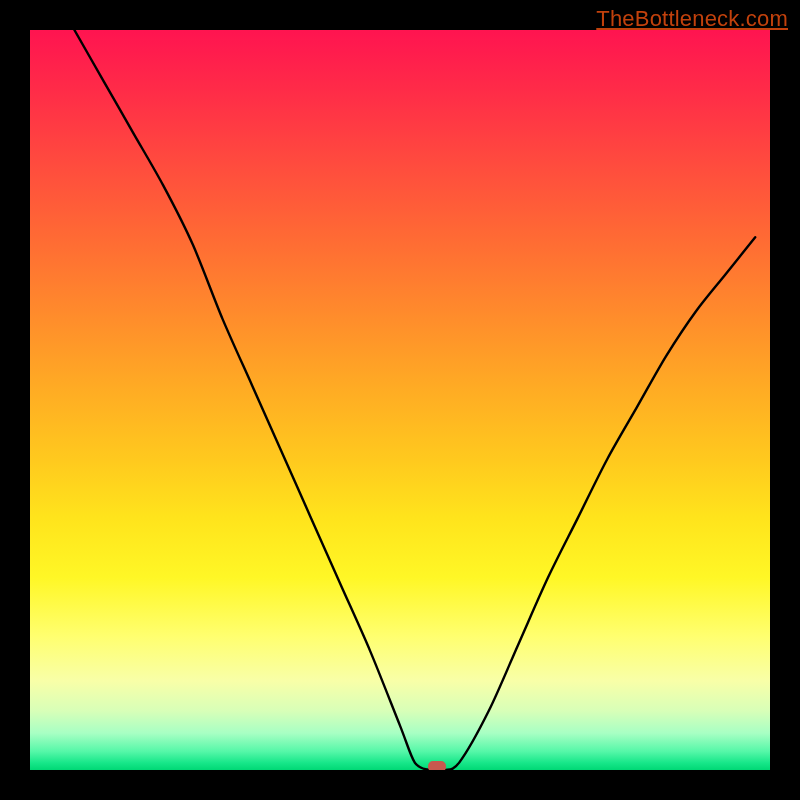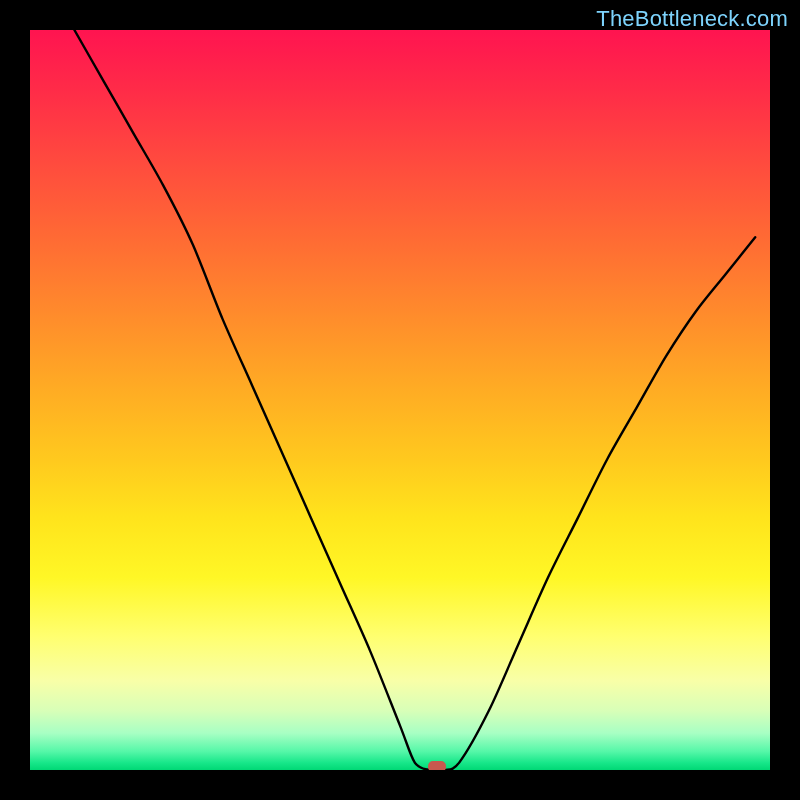--- a/index.html
+++ b/index.html
@@ -51,25 +51,26 @@
   .curve {
     position: absolute;
     left: 0; top: 0;
     width: 740px;
     height: 740px;
   }
   .watermark {
     position: absolute;
     top: 6px;
     right: 12px;
-    color: #7dd3fc;
+    color: #c2410c;
     font-size: 22px;
     font-weight: 500;
     letter-spacing: 0.2px;
     user-select: none;
+    text-decoration: underline;
   }
 </style>
 </head>
 <body>
 
 <div class="frame">
   <div class="watermark">TheBottleneck.com</div>
 
   <div class="plot">
     <div class="gradient"></div>

